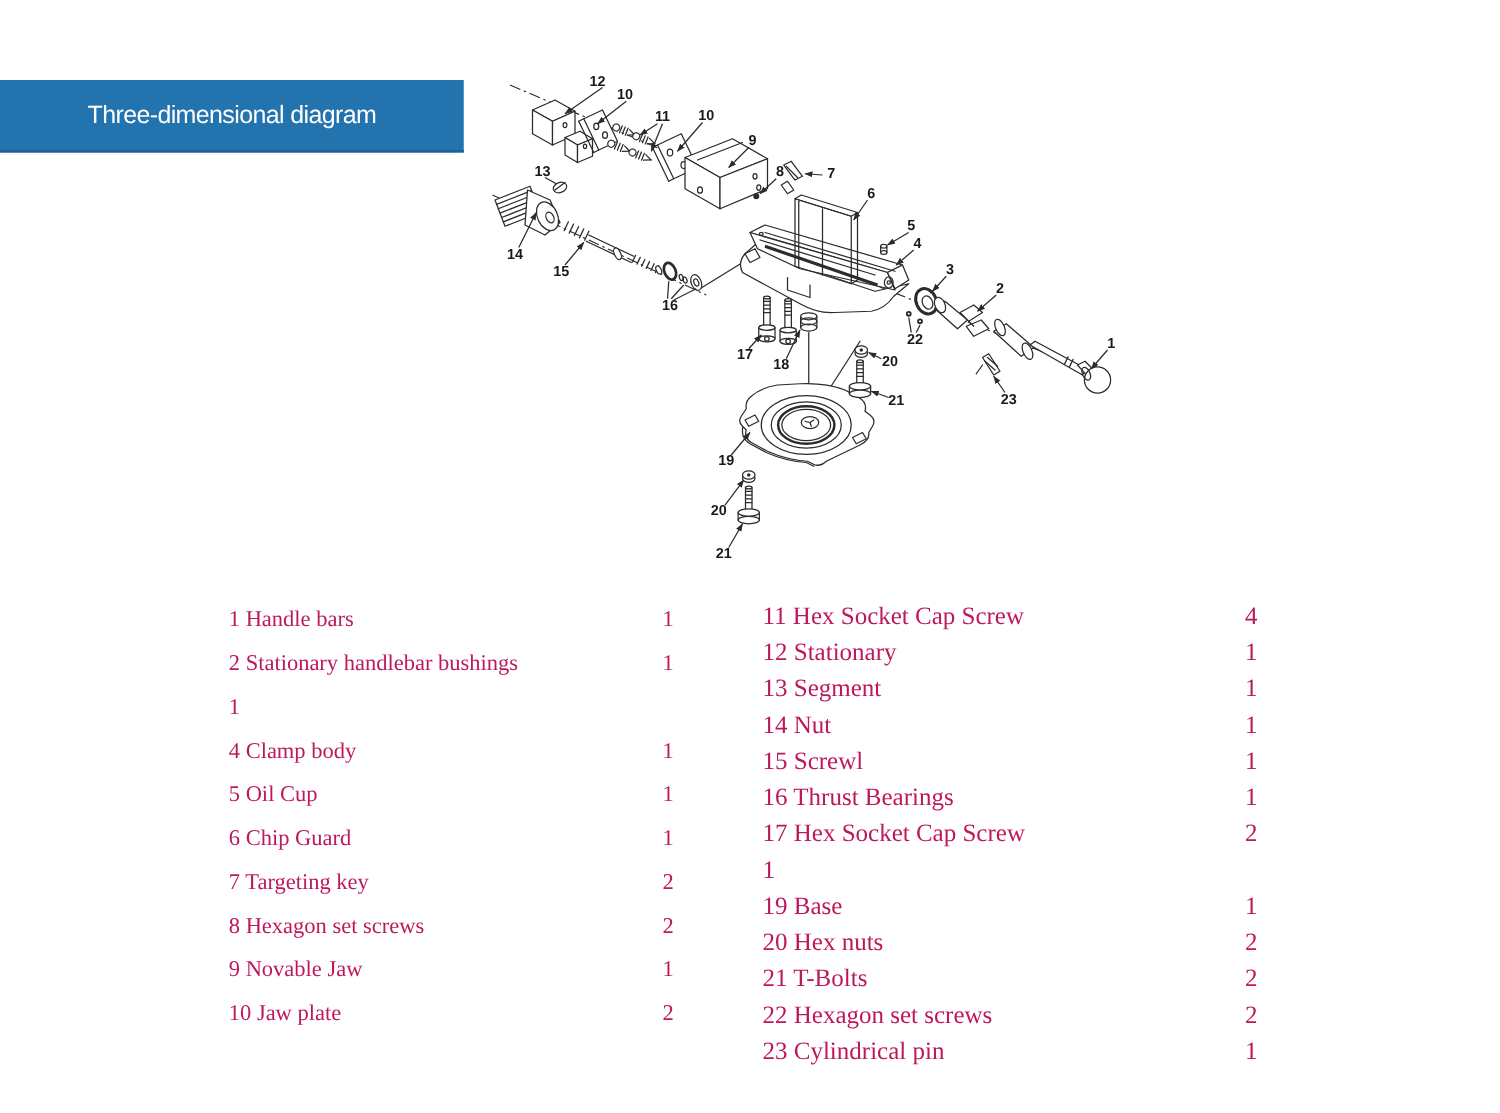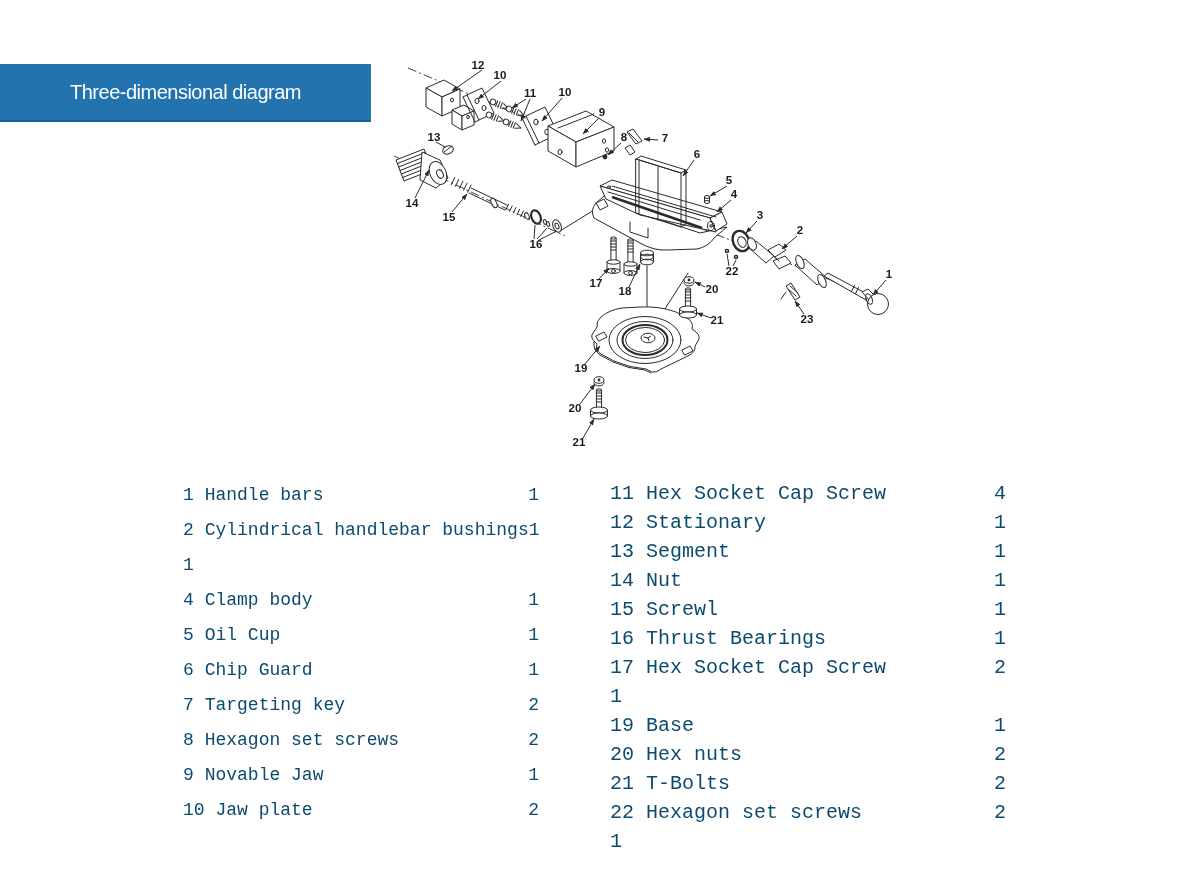--- a/index.html
+++ b/index.html
@@ -14,21 +14,21 @@
   .diagram{position:absolute;left:385px;top:45px;width:520px;height:430px;}
   .s  {stroke:#2b2b2b;stroke-width:1;fill:none;stroke-linecap:round;stroke-linejoin:round;}
   .w  {stroke:#2b2b2b;stroke-width:1;fill:#fff;stroke-linejoin:round;}
   .d  {fill:#2b2b2b;stroke:none;}
   .hv {stroke:#2b2b2b;stroke-width:2.5;fill:none;}
   .ax {stroke:#2b2b2b;stroke-width:0.9;fill:none;stroke-dasharray:9 3 2 3;}
   .ld {stroke:#2b2b2b;stroke-width:1;fill:none;}
   .lbl{font-family:"Liberation Sans",sans-serif;font-size:11.5px;font-weight:bold;
        fill:#1a1a1a;text-anchor:middle;}
   
-  .plist{position:absolute;color:#0c4a6e;font-family:Liberation Mono, monospace;}
+  .plist{position:absolute;color:#be185d;font-family:Liberation Serif, serif;}
   .plist .row{display:flex;justify-content:space-between;align-items:baseline;}
   .plist .nm{white-space:pre;}
   .col-left {left:183px;top:478px;width:356px;font-size:18px;}
   .col-left .row{height:35px;line-height:35px;}
   .col-right{left:610px;top:479px;width:396px;font-size:20px;}
   .col-right .row{height:29px;line-height:29px;}
 </style>
 </head>
 <body>
 
@@ -351,21 +351,21 @@
       <text class="lbl" x="579" y="446">21</text>
     </g>
   </svg>
 
   <div class="plist col-left">
     <div class="row">
         <span class="nm"><span>1</span> <span>Handle bars</span></span>
         <span>1</span>
       </div>
     <div class="row">
-        <span class="nm"><span>2</span> <span>Cylindrical handlebar bushings</span></span>
+        <span class="nm"><span>2</span> <span>Stationary handlebar bushings</span></span>
         <span>1</span>
       </div>
     <div class="row">
         <span>1</span>
       </div>
     <div class="row">
         <span class="nm"><span>4</span> <span>Clamp body</span></span>
         <span>1</span>
       </div>
     <div class="row">
@@ -436,17 +436,18 @@
       </div>
     <div class="row">
         <span class="nm"><span>21</span> <span>T-Bolts</span></span>
         <span>2</span>
       </div>
     <div class="row">
         <span class="nm"><span>22</span> <span>Hexagon set screws</span></span>
         <span>2</span>
       </div>
     <div class="row">
+        <span class="nm"><span>23</span> <span>Cylindrical pin</span></span>
         <span>1</span>
       </div>
   </div>
 
 </div>
 
 </body></html>

